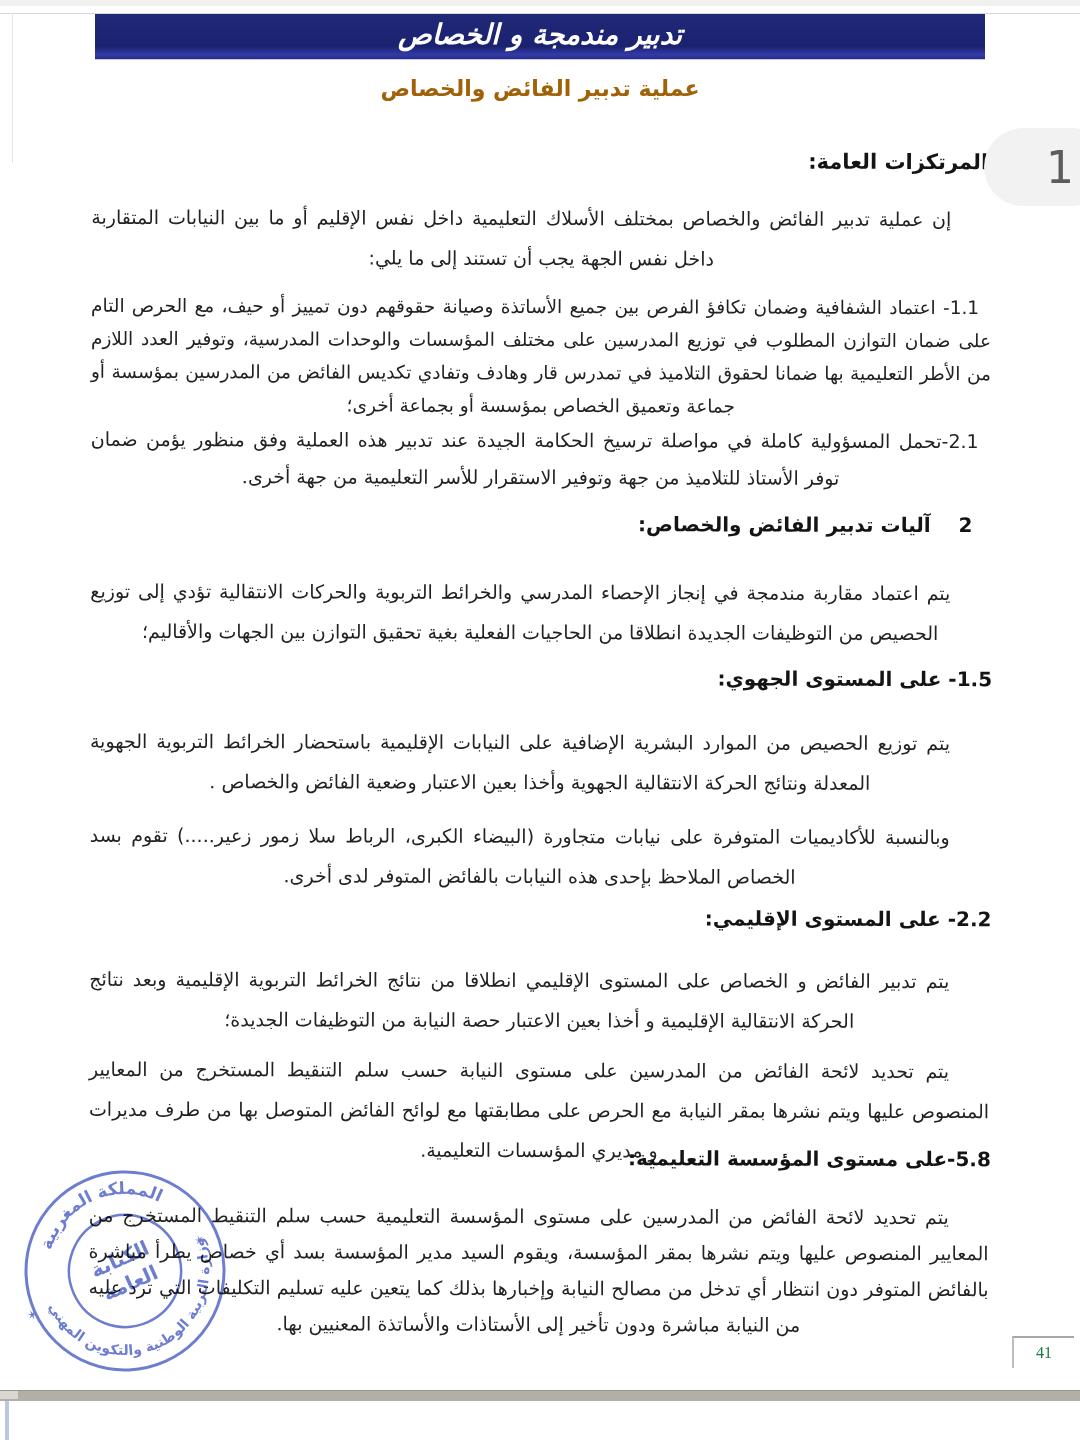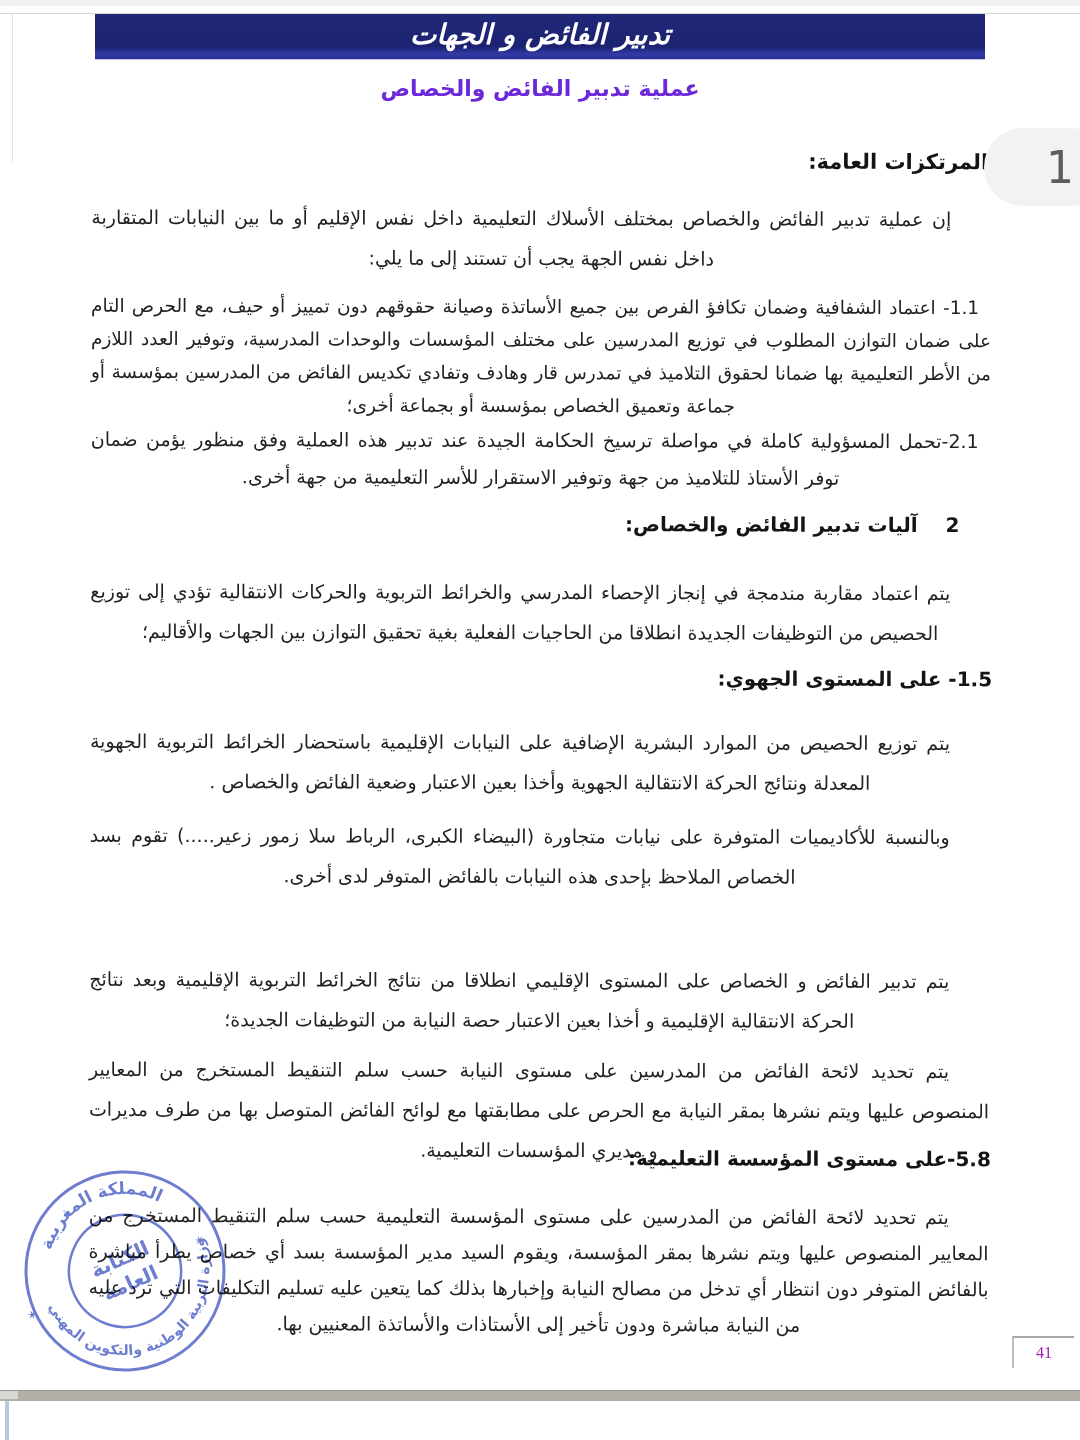--- a/index.html
+++ b/index.html
@@ -21,21 +21,21 @@
     background:linear-gradient(to bottom,#202878 0%,#1b2270 72%,#333aa6 90%,#272c91 100%);
     display:flex;align-items:center;justify-content:center;
     box-shadow:0 1px 0 #c9c9d6;
   }
   .banner-title{
     color:#ffffff;font-size:28px;font-weight:bold;font-style:italic;
     letter-spacing:1px;transform:translateY(-2px);
   }
   .subtitle{
     position:absolute;top:76px;left:0;width:1080px;
-    text-align:center;font-size:22px;font-weight:bold;color:#6d28d9;
+    text-align:center;font-size:22px;font-weight:bold;color:#a16207;
   }
   .content{position:absolute;top:0;left:0;width:1080px;height:1440px;transform:rotate(0.15deg);}
   .heading{
     position:absolute;font-size:20px;font-weight:bold;color:#141414;white-space:nowrap;
   }
   .para{
     position:absolute;right:90px;left:90px;
     font-size:19px;line-height:40px;color:#222222;
     text-align:justify;text-align-last:center;
     text-indent:40px;
@@ -60,54 +60,55 @@
     padding-right:36px;box-sizing:border-box;z-index:6;
   }
   .page-pill span{font-size:44px;color:#5c5c5c;}
 
   
   .page-num-box{
     position:absolute;left:1012px;top:1336px;width:62px;height:32px;
     border-top:2px solid #a8a8a6;border-left:2px solid #bdbdbb;
     display:flex;align-items:center;justify-content:center;
     font-family:"Liberation Serif","DejaVu Serif",serif;
-    font-size:16px;color:#a21caf;box-sizing:border-box;
+    font-size:16px;color:#15803d;box-sizing:border-box;
   }
 
   
   .bottom-strip{position:absolute;top:1390px;left:0;width:1080px;height:10px;
     background:#b2afa8;border-top:1px solid #97948d;}
   .bottom-strip-light{position:absolute;top:1391px;left:0;width:18px;height:8px;background:#d9d7d1;}
   .next-page-edge{position:absolute;top:1401px;left:5px;width:4px;height:39px;background:#93a9d6;opacity:.65;}
 </style>
 </head>
 <body>
 
 <div class="page">
 
   <div class="top-strip"></div>
   <div class="top-line"></div>
   <div class="left-edge"></div>
 
   <div class="banner">
-    <span class="banner-title">تدبير الفائض و الجهات</span>
+    <span class="banner-title">تدبير مندمجة و الخصاص</span>
   </div>
 
   <div class="subtitle">عملية تدبير الفائض والخصاص</div>
 
   <div class="content">
     <div class="heading" style="top:149px;right:70px;font-size:21px;">1-المرتكزات العامة:</div>
     <div class="para" style="top:198px;">إن عملية تدبير الفائض والخصاص بمختلف الأسلاك التعليمية داخل نفس الإقليم أو ما بين النيابات المتقاربة داخل نفس الجهة يجب أن تستند إلى ما يلي:</div>
     <div class="para numbered tight" style="top:290px;">1.1- اعتماد الشفافية وضمان تكافؤ الفرص بين جميع الأساتذة وصيانة حقوقهم دون تمييز أو حيف، مع الحرص التام على ضمان التوازن المطلوب في توزيع المدرسين على مختلف المؤسسات والوحدات المدرسية، وتوفير العدد اللازم من الأطر التعليمية بها ضمانا لحقوق التلاميذ في تمدرس قار وهادف وتفادي تكديس الفائض من المدرسين بمؤسسة أو جماعة وتعميق الخصاص بمؤسسة أو بجماعة أخرى؛</div>
     <div class="para numbered mid" style="top:422px;">2.1-تحمل المسؤولية كاملة في مواصلة ترسيخ الحكامة الجيدة عند تدبير هذه العملية وفق منظور يؤمن ضمان توفر الأستاذ للتلاميذ من جهة وتوفير الاستقرار للأسر التعليمية من جهة أخرى.</div>
-    <div class="heading" style="top:512px;right:121px;margin-left:21px;">2&nbsp;&nbsp;&nbsp;&nbsp;آليات تدبير الفائض والخصاص:</div>
+    <div class="heading" style="top:512px;right:108px;margin-left:21px;">2&nbsp;&nbsp;&nbsp;&nbsp;آليات تدبير الفائض والخصاص:</div>
     <div class="para" style="top:572px;">يتم اعتماد مقاربة مندمجة في إنجاز الإحصاء المدرسي والخرائط التربوية والحركات الانتقالية تؤدي إلى توزيع الحصيص من التوظيفات الجديدة انطلاقا من الحاجيات الفعلية بغية تحقيق التوازن بين الجهات والأقاليم؛</div>
     <div class="heading" style="top:666px;right:88px;">1.5- على المستوى الجهوي:</div>
     <div class="para" style="top:722px;">يتم توزيع الحصيص من الموارد البشرية الإضافية على النيابات الإقليمية باستحضار الخرائط التربوية الجهوية المعدلة ونتائج الحركة الانتقالية الجهوية وأخذا بعين الاعتبار وضعية الفائض والخصاص .</div>
     <div class="para" style="top:816px;">وبالنسبة للأكاديميات المتوفرة على نيابات متجاورة (البيضاء الكبرى، الرباط سلا زمور زعير.....) تقوم بسد الخصاص الملاحظ بإحدى هذه النيابات بالفائض المتوفر لدى أخرى.</div>
+    <div class="heading" style="top:906px;right:88px;">2.2- على المستوى الإقليمي:</div>
     <div class="para" style="top:960px;">يتم تدبير الفائض و الخصاص على المستوى الإقليمي انطلاقا من نتائج الخرائط التربوية الإقليمية وبعد نتائج الحركة الانتقالية الإقليمية و أخذا بعين الاعتبار حصة النيابة من التوظيفات الجديدة؛</div>
     <div class="para" style="top:1050px;">يتم تحديد لائحة الفائض من المدرسين على مستوى النيابة حسب سلم التنقيط المستخرج من المعايير المنصوص عليها ويتم نشرها بمقر النيابة مع الحرص على مطابقتها مع لوائح الفائض المتوصل بها من طرف مديرات و مديري المؤسسات التعليمية.</div>
     <div class="heading" style="top:1146px;right:88px;">5.8-على مستوى المؤسسة التعليمية:</div>
     <div class="para mid" style="top:1198px;line-height:36px;">يتم تحديد لائحة الفائض من المدرسين على مستوى المؤسسة التعليمية حسب سلم التنقيط المستخرج من المعايير المنصوص عليها ويتم نشرها بمقر المؤسسة، ويقوم السيد مدير المؤسسة بسد أي خصاص يطرأ مباشرة بالفائض المتوفر دون انتظار أي تدخل من مصالح النيابة وإخبارها بذلك كما يتعين عليه تسليم التكليفات التي ترد عليه من النيابة مباشرة ودون تأخير إلى الأستاذات والأساتذة المعنيين بها.</div>
   </div>
 
   <svg class="stamp" viewBox="0 0 260 260">
     <circle cx="130" cy="130" r="99" fill="none" stroke="#4d61c6" stroke-width="3"></circle>
     <circle cx="130" cy="130" r="56" fill="none" stroke="#4d61c6" stroke-width="2.5"></circle>
     <defs>

